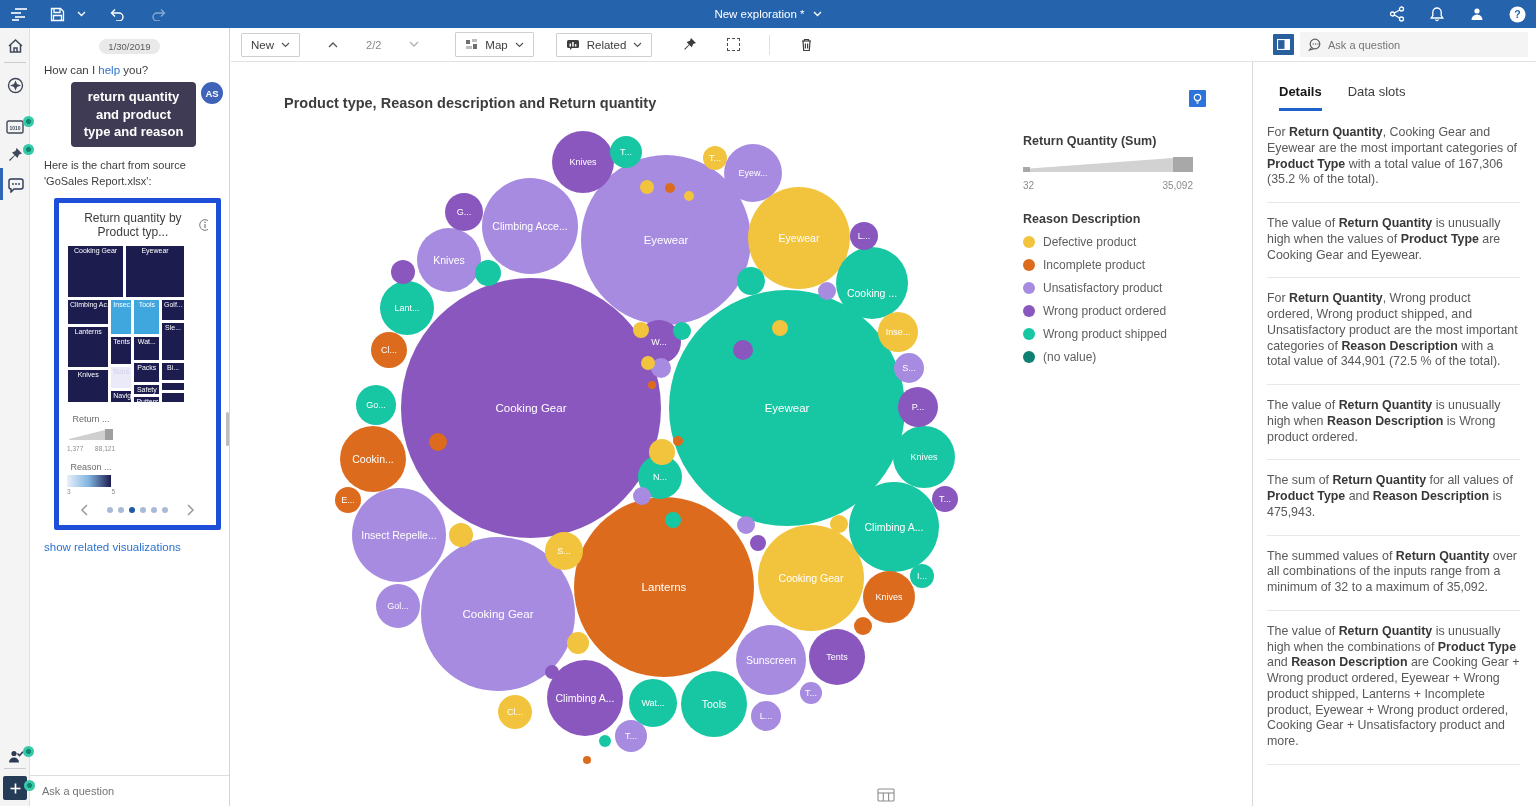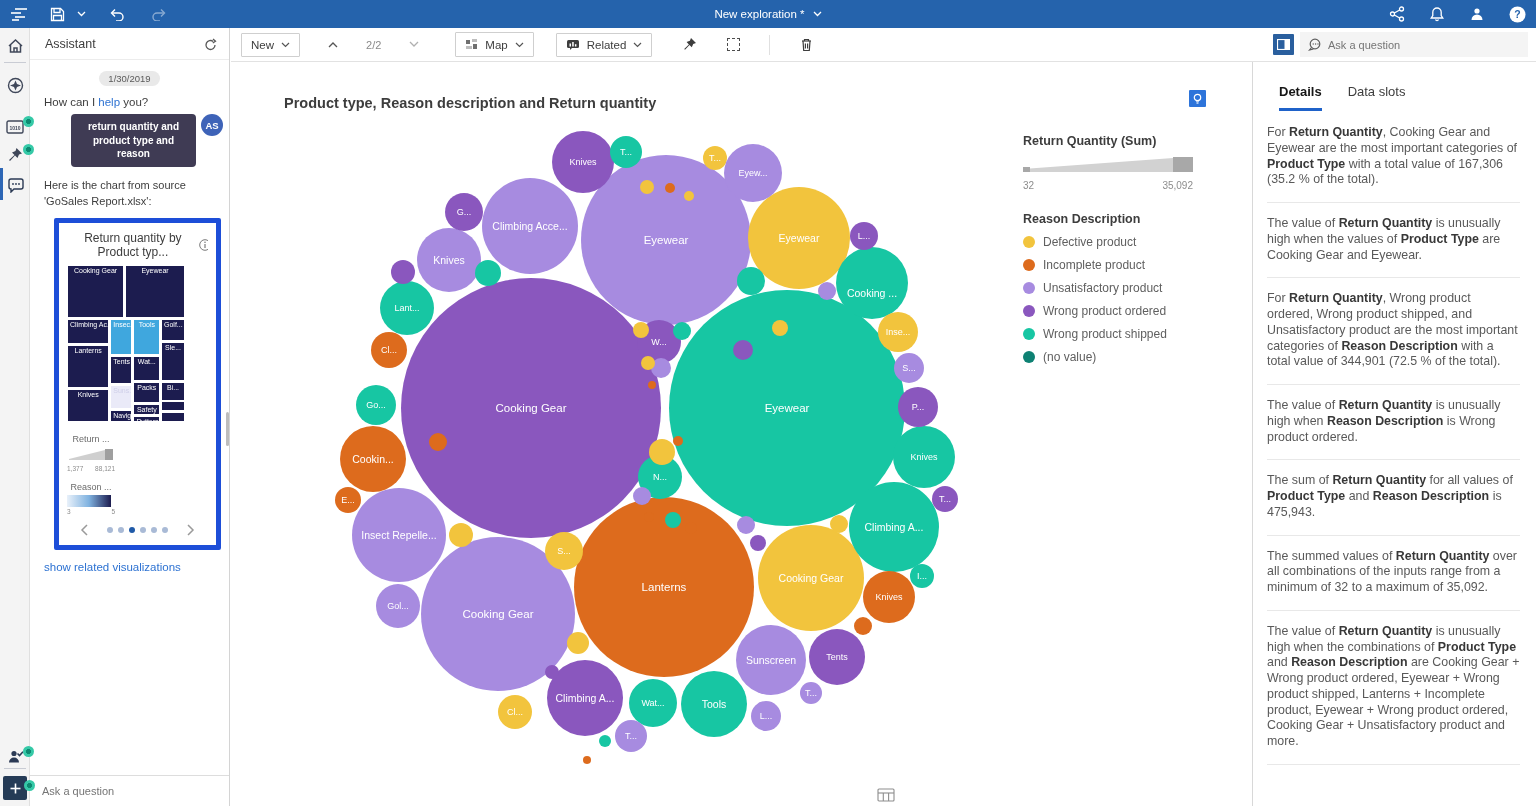--- a/index.html
+++ b/index.html
@@ -25,21 +25,21 @@
 
   
   .assistant { position:absolute; left:30px; top:28px; width:200px; height:778px; background:#fff; border-right:1px solid #d4d4d4; z-index:10; }
   .as-head { display:flex; align-items:center; justify-content:space-between; padding:9px 12px 8px 15px; border-bottom:1px solid #ececec; }
   .as-title { font-size:12.5px; color:#3d3d3d; }
   .as-date { text-align:center; margin-top:8px; }
   .as-date span { font-size:9.5px; color:#5a5a5a; background:#e9e9e9; border-radius:8px; padding:2px 9px; }
   .as-greet { padding:10px 14px 2px 14px; font-size:11.5px; color:#3d3d3d; }
   .link { color:#2d72d2; cursor:pointer; }
   .as-msg-row { display:flex; justify-content:flex-end; align-items:flex-start; padding:4px 6px 0 30px; gap:5px; }
-  .as-bubble { background:#3f3b54; color:#fff; font-size:10px; font-weight:bold; text-align:center; border-radius:4px; padding:6px 10px; max-width:125px; line-height:1.35; }
+  .as-bubble { background:#3f3b54; color:#fff; font-size:13px; font-weight:bold; text-align:center; border-radius:4px; padding:6px 10px; max-width:125px; line-height:1.35; }
   .avatar { width:22px; height:22px; border-radius:50%; background:#3e63b8; color:#fff; font-size:9.5px; font-weight:bold; display:flex; align-items:center; justify-content:center; flex:0 0 auto; }
   .as-src { padding:10px 14px 6px 14px; font-size:11px; color:#3d3d3d; line-height:1.5; width:185px; }
   .as-card { margin:2px 8px 0 24px; border:5px solid #1d4ed8; border-radius:2px; background:#fff;text-align:center; }
   .as-card-title { display:flex; align-items:center; justify-content:space-between; padding:8px 8px 6px 8px; font-size:12px; color:#3d3d3d; }
   .as-card-body { display:flex; padding:0 6px 2px 8px; gap:5px;flex-direction:column; }
   .treemap { position:relative; width:118px; height:158px; flex:0 0 auto; }
   .tile { position:absolute; border:1px solid #fff; overflow:hidden; font-size:7px; color:#fff; padding:1px 2px; white-space:nowrap; cursor:pointer; }
   .mini-leg { width:48px; font-size:9px; color:#6b6b6b; padding-top:6px; }
   .mini-leg .t { margin-bottom:3px; }
   .mini-vals { display:flex; justify-content:space-between; font-size:6.5px; color:#8d8d8d; margin-top:1px; }
@@ -218,27 +218,20 @@
   <span class="plus-btn">
     <svg width="11" height="11">
         <line x1="5.5" y1="0.5" x2="5.5" y2="10.5" stroke="#fff" stroke-width="1.6"></line>
         <line x1="0.5" y1="5.5" x2="10.5" y2="5.5" stroke="#fff" stroke-width="1.6"></line>
       </svg>
   </span>
   <span class="badge" style="left:24px; top:752px"></span>
 </div>
 
 <div class="assistant dotbg">
-  <div class="as-head">
-    <span class="as-title">Assistant</span>
-    <svg width="13" height="13" fill="none" stroke="#5a5a5a" stroke-width="1.3">
-        <path d="M11 7 a4.5 4.5 0 1 1 -1.8 -3.6"></path>
-        <path d="M9 1 L11.5 3.2 L8.8 5"></path>
-      </svg>
-  </div>
   <div class="as-date"><span>1/30/2019</span></div>
   <div class="as-greet">
     <span>How can I </span><span class="link">help</span><span> you?</span>
   </div>
   <div class="as-msg-row">
     <div class="as-bubble">return quantity and product type and reason</div>
     <div class="avatar">AS</div>
   </div>
   <div class="as-src">Here is the chart from source 'GoSales Report.xlsx':</div>
 

